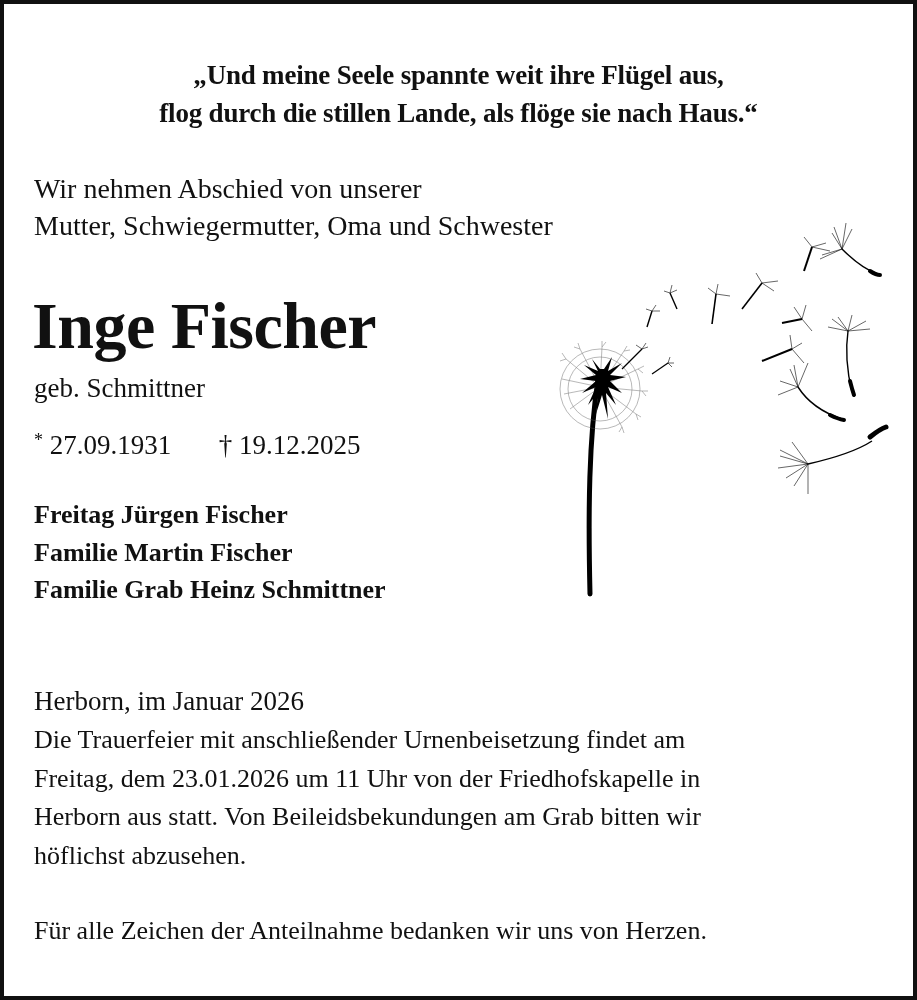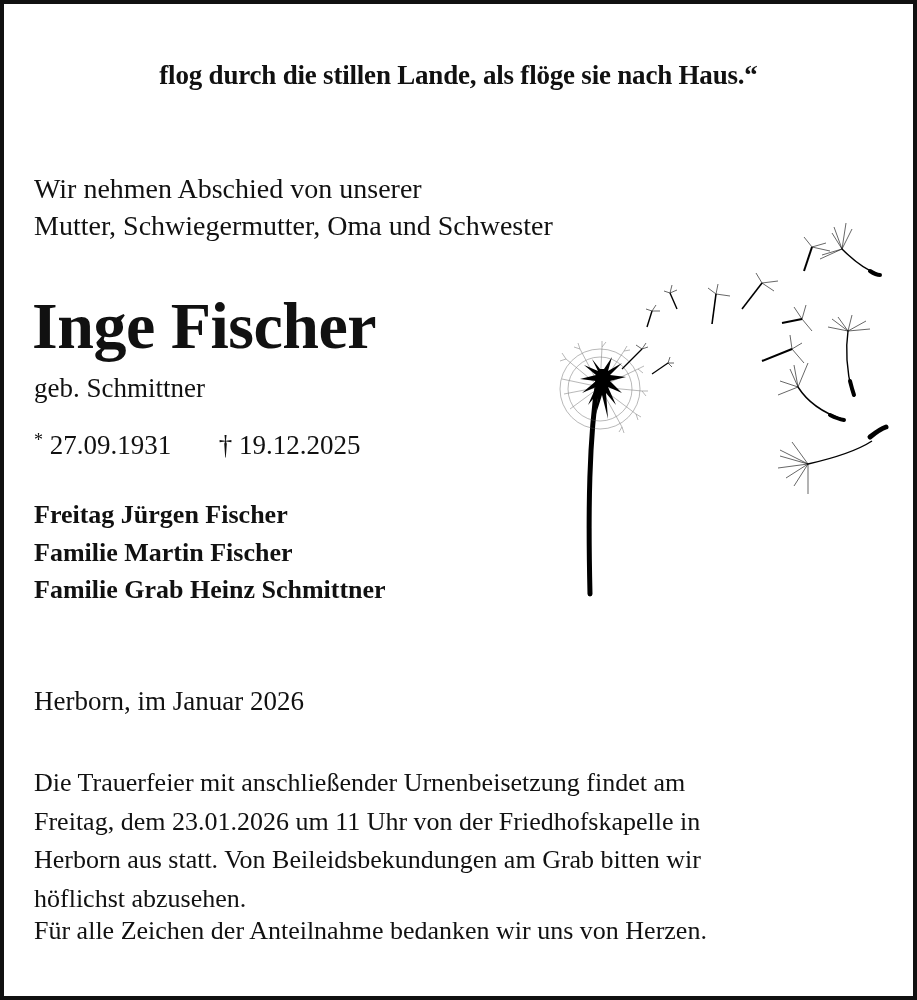--- a/index.html
+++ b/index.html
@@ -40,40 +40,41 @@
     .dates .gap { display: inline-block; width: 34px; }
     .mourners {
       left: 30px; top: 492px;
       font-size: 26px; font-weight: bold; line-height: 37.5px;
     }
     .place {
       left: 30px; top: 679px;
       font-size: 27px; line-height: 36px;
     }
     .service {
-      left: 30px; top: 760px; width: 860px;
+      left: 30px; top: 717px; width: 860px;
       white-space: normal;
       font-size: 26px; line-height: 38.5px;
     }
     .service div { white-space: nowrap; }
     .thanks {
       left: 30px; top: 908px;
       font-size: 26px; line-height: 38px; text-align: center;
     }
     .dandelion {
       position: absolute; left: 548px; top: 205px;
       width: 346px; height: 395px;
     }
   </style>
 </head>
 <body>
 
 <div class="frame">
 
   <div class="abs quote">
+    <div>„Und meine Seele spannte weit ihre Flügel aus,</div>
     <div>flog durch die stillen Lande, als flöge sie nach Haus.“</div>
   </div>
 
   <div class="abs intro">
     <div>Wir nehmen Abschied von unserer</div>
     <div>Mutter, Schwiegermutter, Oma und Schwester</div>
   </div>
 
   <div class="abs name">Inge Fischer</div>
 

